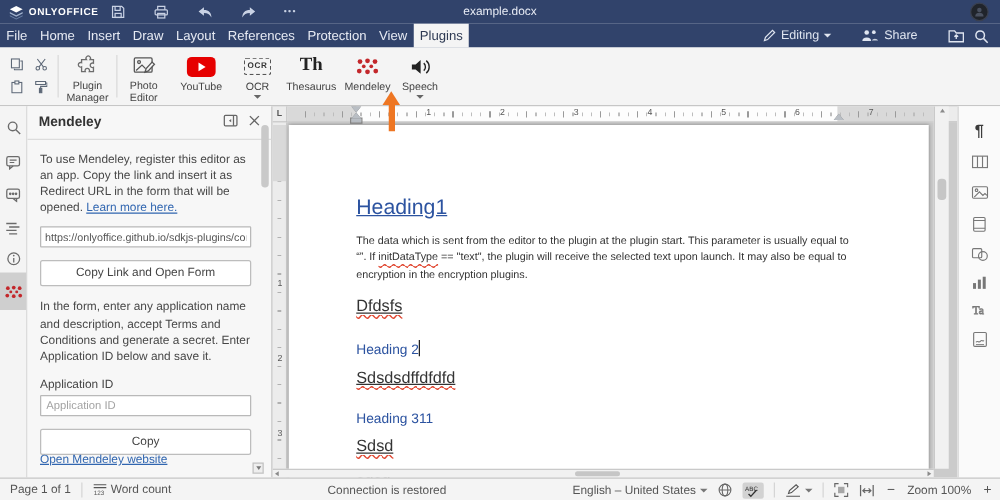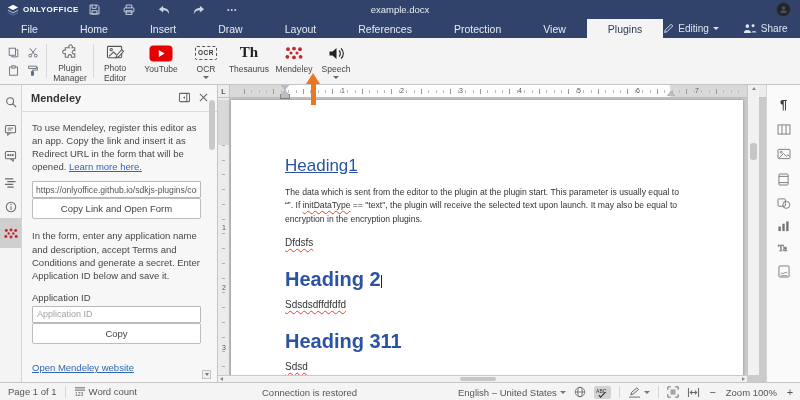--- a/index.html
+++ b/index.html
@@ -12,21 +12,21 @@
   .logo { display:flex; align-items:center; gap:4px; padding-left:7px; }
   .logo-name { font-size:8px; font-weight:bold; letter-spacing:.5px; color:#fff; }
   .tb-quick { position:absolute; left:88px; top:0; height:19px; display:flex; align-items:center; gap:21px; color:#c9d2e4; }
   .tb-quick svg { display:block; }
   .doc-title { position:absolute; left:50%; transform:translateX(-50%); top:0; height:19px; display:flex; align-items:center; font-size:9.5px; color:#e8ecf5; }
   .avatar { position:absolute; right:9px; top:2px; width:15px; height:15px; border-radius:50%; background:#20242b; border:1px solid #3a4050; display:flex; align-items:center; justify-content:center; }
   .avatar svg { display:block; }
 
   
   .menubar { position:absolute; top:19px; left:0; right:0; height:19px; background:#31436b; display:flex; align-items:stretch; font-size:10.5px; color:#e6eaf3; }
-  .menu-tab { display:flex; align-items:center; padding:0 21px; cursor:default; }
+  .menu-tab { display:flex; align-items:center; padding:0 5px; cursor:default; }
   .menu-tab.active { background:#f4f4f4; color:#2e3a53; }
   .menubar-right { margin-left:auto; display:flex; align-items:center; gap:7px; padding-right:9px; color:#dfe5f0; }
   .mb-item { display:flex; align-items:center; gap:4px; font-size:10px; }
   .caret-down { width:0; height:0; border-left:3px solid transparent; border-right:3px solid transparent; border-top:3.5px solid currentColor; display:inline-block; }
   .mb-sep { width:10px; }
 
   
   .toolbar { position:absolute; top:38px; left:0; right:0; height:47px; background:#f4f4f4; border-bottom:1px solid #c6c6c6; display:flex; align-items:stretch; }
   .clip-grid { width:46px; display:grid; grid-template-columns:1fr 1fr; grid-template-rows:1fr 1fr; place-items:center; padding:6px 4px; color:#5d6877; }
   .tb-divider { width:1px; background:#d9d9d9; margin:6px 0; }
@@ -53,21 +53,21 @@
 
   
   .panel { width:196px; background:#f7f7f7; border-right:1px solid #c6c6c6; position:relative; flex:none; font-size:9.5px; color:#474747; }
   .panel-header { height:27px; display:flex; align-items:center; padding:0 9px; border-bottom:1px solid #dcdcdc; }
   .panel-title { font-size:11px; font-weight:bold; color:#333; }
   .panel-header-icons { margin-left:auto; display:flex; align-items:center; gap:8px; color:#666; }
   .panel-body { padding:9px 16px 0 10px; }
   .panel-text { line-height:1.38; }
   .panel a { color:#3166b0; text-decoration:underline; cursor:pointer; }
   .url-input { width:100%; height:17px; border:1px solid #b9b9b9; background:#fff; font-size:8.6px; color:#555; padding:0 3px; margin-top:8px; font-family:"Liberation Sans",sans-serif; white-space:nowrap; overflow:hidden; border-radius:1px; }
-  .panel-btn { width:100%; height:21px; border:1px solid #bdbdbd; background:#fff; border-radius:2px; font-size:9.5px; color:#444; margin-top:0; font-family:"Liberation Sans",sans-serif; cursor:pointer; }
+  .panel-btn { width:100%; height:21px; border:1px solid #bdbdbd; background:#fff; border-radius:2px; font-size:9.5px; color:#444; margin-top:10px; font-family:"Liberation Sans",sans-serif; cursor:pointer; }
   .field-label { margin-top:10px; margin-bottom:3px; color:#444; }
   .text-input { width:100%; height:17px; border:1px solid #b9b9b9; background:#fff; font-size:9px; color:#444; padding:0 4px; border-radius:1px; font-family:"Liberation Sans",sans-serif; }
   .text-input::placeholder { color:#a3a3a3; }
   .panel-bottom-link { position:absolute; left:10px; bottom:9px; font-size:9.5px; }
   .panel-vscroll { position:absolute; right:2px; top:15px; width:6px; height:50px; background:#c9c9c9; border-radius:3px; }
   .panel-scroll-btn { position:absolute; right:6px; bottom:3px; width:9px; height:9px; border:1px solid #c2c2c2; background:#eee; display:flex; align-items:center; justify-content:center; }
   .tri-down-tiny { width:0; height:0; border-left:2.5px solid transparent; border-right:2.5px solid transparent; border-top:3px solid #777; }
 
   
   .doc-area { flex:1; position:relative; background:#cbcbcb; overflow:hidden; }
@@ -93,23 +93,23 @@
   .v-ruler { position:absolute; left:0; top:13px; width:12px; bottom:7px; background:#ececec; border-right:1px solid #c2c2c2; }
   .v-ruler .zone-margin-t { position:absolute; top:2px; left:0; right:0; height:45px; background:#d9d9d9; }
   .v-ticks { position:absolute; top:47px; bottom:0; left:0; right:0;
       background-image: repeating-linear-gradient(to bottom, #b0b0b0 0 1px, transparent 1px 14.75px);
       background-size:3px 100%; background-position:center top; background-repeat:no-repeat; }
   .v-num { position:absolute; left:0; width:12px; text-align:center; font-size:7px; color:#555; }
 
   .page { position:absolute; left:13px; top:15px; width:512px; bottom:-4px; background:#fff; box-shadow:0 0 3px rgba(0,0,0,.35); }
   .page-content { padding:56px 60px 0 54px; color:#333; }
   .doc-h1 { font-size:17px; font-weight:normal; color:#2c53a0; margin-bottom:10px;text-decoration:underline; }
-  .doc-h2 { font-size:20px; font-weight:bold; color:#2c53a0; margin:20px 0 8px; }
+  .doc-h2 { font-size:11px; font-weight:normal; color:#2c53a0; margin:20px 0 8px; }
   .doc-p  { font-size:8.6px; line-height:1.55; margin-bottom:11px; }
-  .doc-line { font-size:10px; margin-bottom:13px; }
+  .doc-line { font-size:13px; margin-bottom:13px;text-decoration:underline; }
   .misspell { text-decoration:underline; text-decoration-style:wavy; text-decoration-color:#e0452f; text-decoration-thickness:1px; text-underline-offset:2px; }
   .cursor-bar { display:inline-block; width:1px; height:13px; background:#222; vertical-align:-2px; }
 
   .v-scroll { position:absolute; top:0; bottom:7px; right:7px; width:12px; background:#f1f1f1; border-left:1px solid #c9c9c9; }
   .v-scroll .thumb { position:absolute; left:2px; right:2px; top:58px; height:17px; background:#c6c6c6; border-radius:3px; }
   .scroll-arrow { position:absolute; left:0; right:0; display:flex; justify-content:center; color:#8a8a8a; }
   .h-scroll { position:absolute; left:0; right:19px; bottom:0; height:7px; background:#f1f1f1; border-top:1px solid #c9c9c9; }
   .h-scroll .thumb { position:absolute; top:1px; bottom:1px; left:242px; width:36px; background:#c6c6c6; border-radius:2px; }
   .tri-l { width:0;height:0;border-top:2.5px solid transparent;border-bottom:2.5px solid transparent;border-right:3px solid #8a8a8a; position:absolute; left:2px; top:1px; }
   .tri-r { width:0;height:0;border-top:2.5px solid transparent;border-bottom:2.5px solid transparent;border-left:3px solid #8a8a8a; position:absolute; right:2px; top:1px; }

